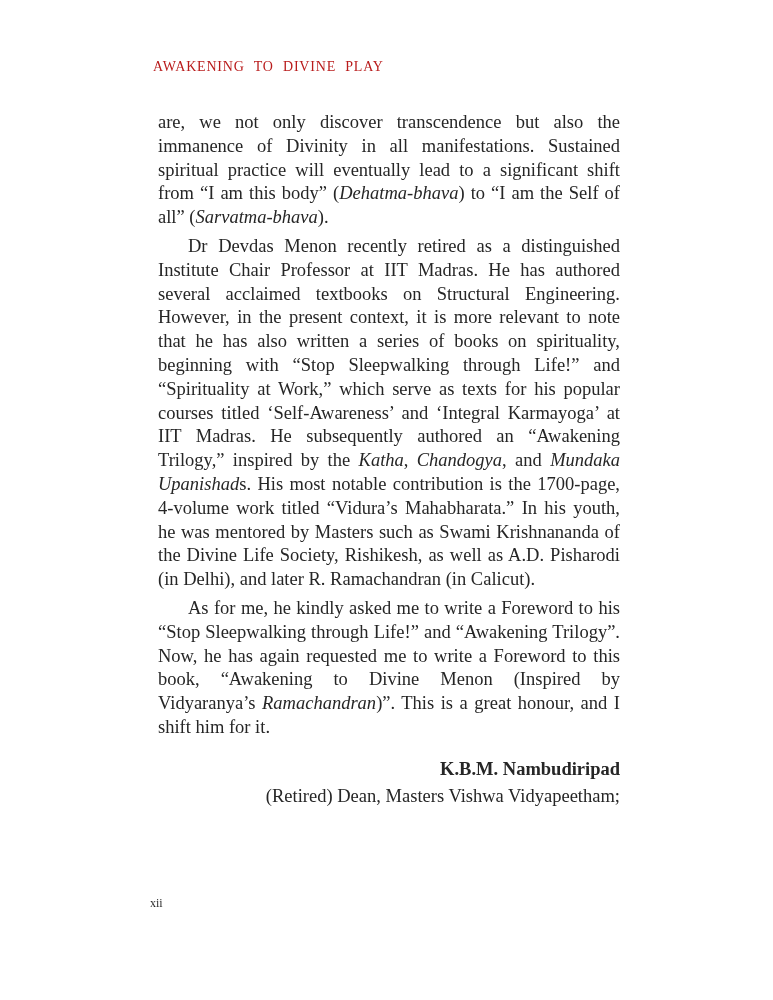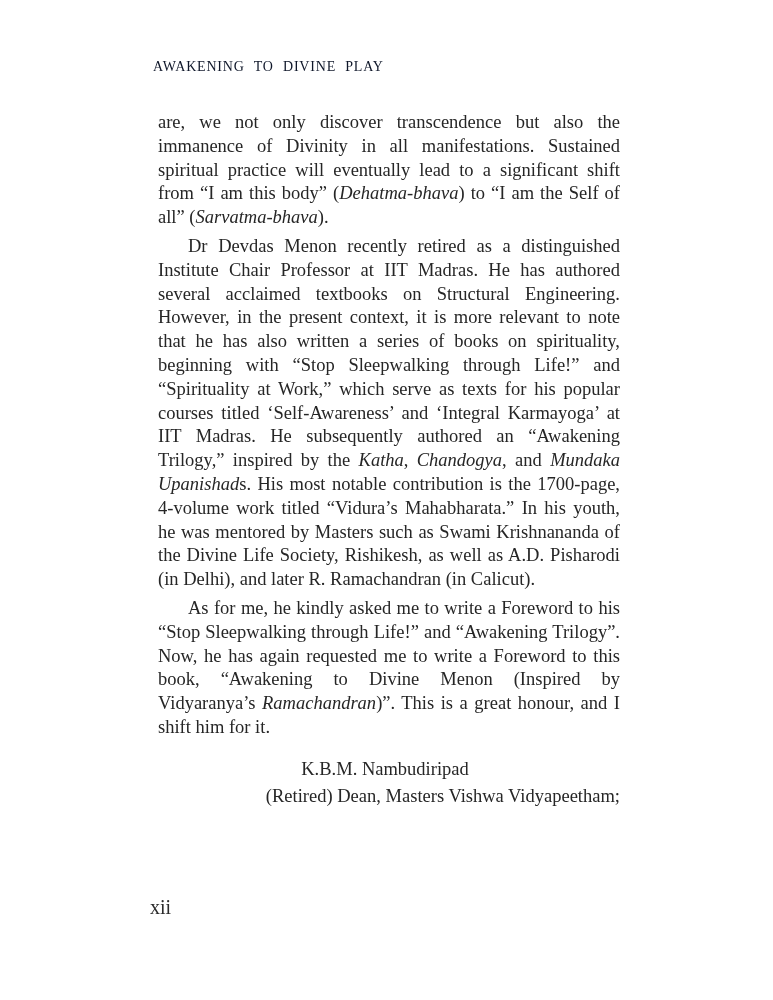--- a/index.html
+++ b/index.html
@@ -16,21 +16,21 @@
     color: #262626;
     overflow: hidden;
   }
   .running-header {
     position: absolute;
     left: 153px;
     top: 59px;
     font-size: 14px;
     letter-spacing: 0.8px;
     word-spacing: 5px;
-    color: #0f172a;
+    color: #b91c1c;
     white-space: nowrap;
   }
   .body-text {
     position: absolute;
     left: 150px;
     top: 111px;
     width: 470px;
     font-size: 18.5px;
     line-height: 23.8px;
     text-align: justify;
@@ -48,28 +48,27 @@
   .signature {
     position: absolute;
     left: 150px;
     top: 756px;
     width: 470px;
     text-align: right;
     font-size: 18.5px;
     line-height: 26.5px;
   }
   .signature .name {
-    font-weight: normal;
-    text-align: center;
+    font-weight: bold;
   }
   .page-number {
     position: absolute;
     left: 150px;
     top: 896px;
-    font-size: 20px;
+    font-size: 12px;
     color: #2b2b2b;
   }
 </style>
 </head>
 <body>
 
 <div class="page">
 
   <div class="running-header">AWAKENING TO DIVINE PLAY</div>
 

